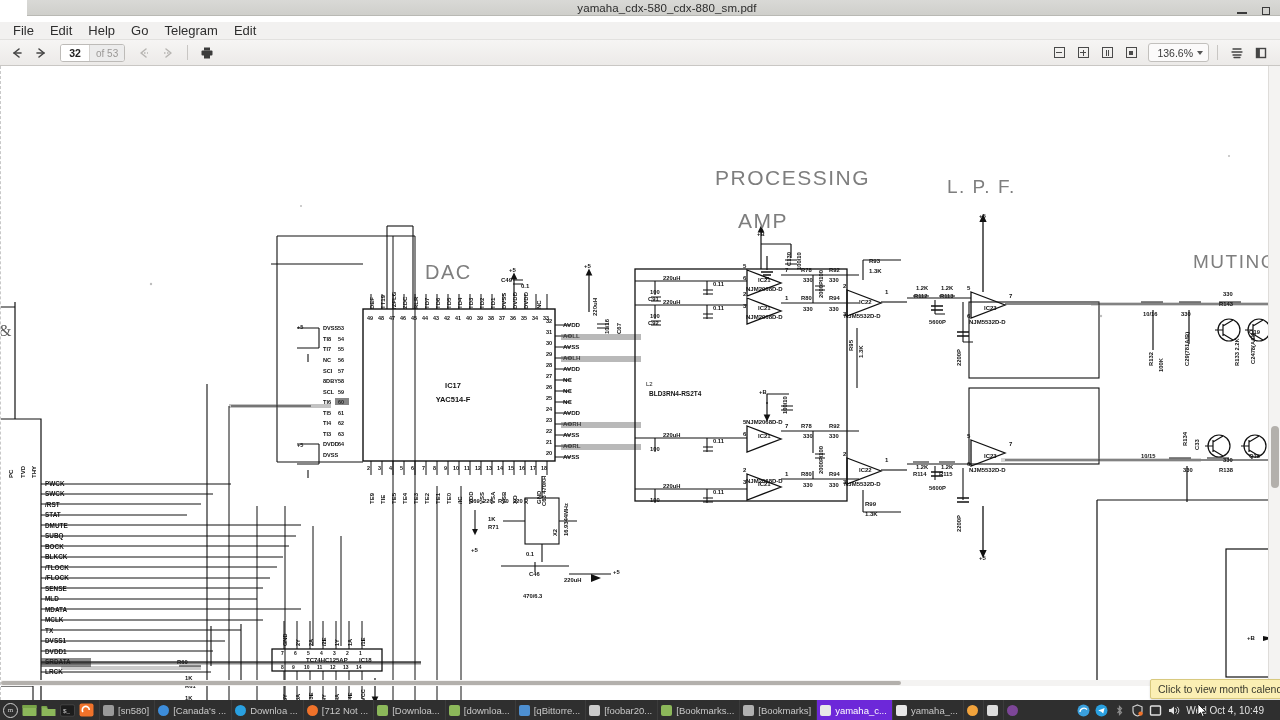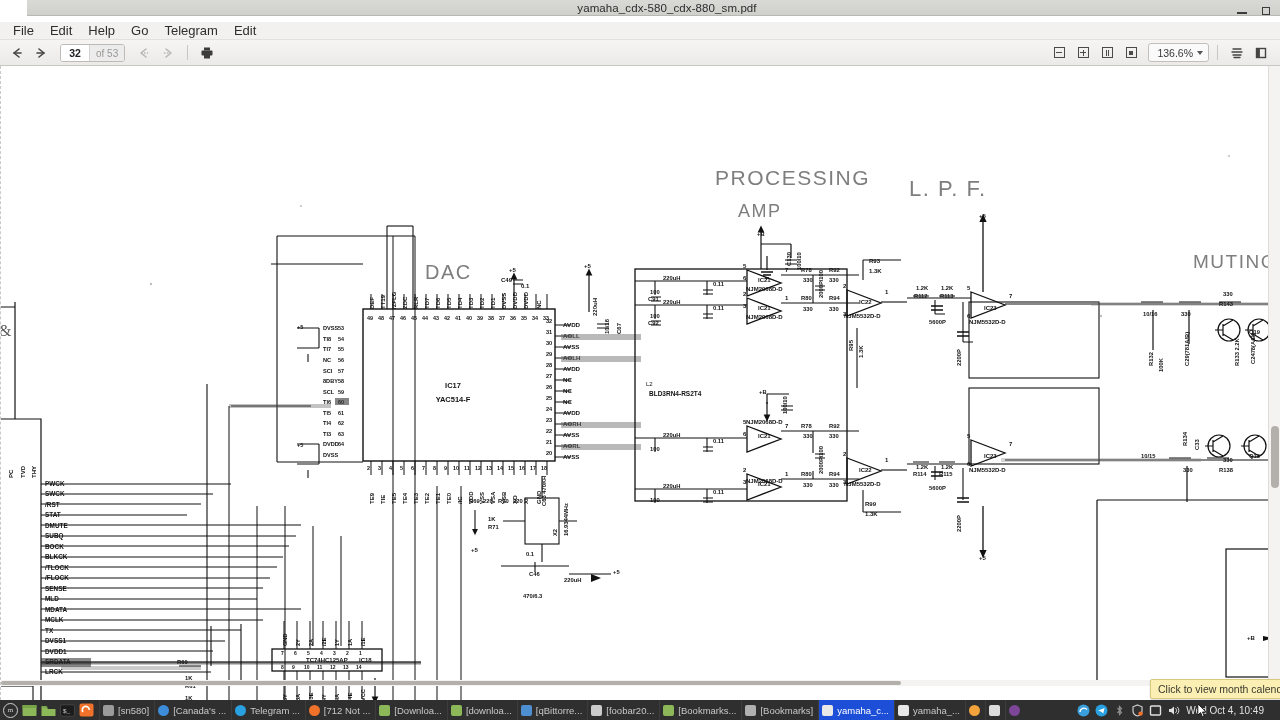--- a/index.html
+++ b/index.html
@@ -176,21 +176,21 @@
   .win-list { display: flex; align-items: center; flex: 1; overflow: hidden;
               margin-left: 4px; gap: 0px; }
   .winbtn {
     display: flex; align-items: center; gap: 4px; height: 20px;
     padding: 0 5px 0 3px; max-width: 86px; cursor: default;
     border-left: 1px solid #3c3c3c; color: #c8c8c8; white-space: nowrap;
     overflow: hidden;
   }
   .winbtn .lab { overflow: hidden; text-overflow: ellipsis; font-size: 9.5px; }
   .winbtn.active { background: #4b4b4b; color: #fff; }
-  .winbtn.active.green { background: #1d4ed8; }
+  .winbtn.active.green { background: #6d28d9; }
   .wicon { width: 11px; height: 11px; flex: 0 0 11px; border-radius: 2px; }
   .tray { display: flex; align-items: center; gap: 5px; padding: 0 6px; }
   .tray .ti { width: 13px; height: 13px; }
   .clock { font-size: 10px; color: #e2e2e2; padding-right: 16px; white-space: nowrap; }
   .cursor-arrow { position: absolute; pointer-events: none; }
 </style>
 </head>
 <body>
 
 <div id="app">
@@ -1035,22 +1035,22 @@
 
         <g fill="#bdbdbd">
           <circle cx="150" cy="218" r="1.2"></circle>
             <circle cx="1228" cy="90" r="1"></circle>
           <circle cx="300" cy="140" r="1"></circle>
             <circle cx="1100" cy="250" r="1.2"></circle>
         </g>
       </svg>
 
       <div class="hd" style="left:690px; top:100px; font-size:21px;margin-left:24px;">PROCESSING</div>
-      <div class="hd" style="left:737px; top:135px; font-size:18px;">AMP</div>
-      <div class="hd" style="left:908px; top:110px; font-size:22px;">L. P. F.</div>
+      <div class="hd" style="left:737px; top:143px; font-size:21px;">AMP</div>
+      <div class="hd" style="left:946px; top:110px; font-size:19px;">L. P. F.</div>
       <div class="hd" style="left:424px; top:195px; font-size:20px;">DAC</div>
       <div class="hd" style="left:1192px; top:185px; font-size:19px; overflow:hidden;">MUTING</div>
 
       <div class="hscroll">
         <div class="hthumb" style="left:0px; width:900px;"></div>
       </div>
     </div>
 
   </div>
 
@@ -1095,21 +1095,21 @@
       <div class="winbtn">
         <span class="wicon" style="background:#9a9a9a"></span>
         <span class="lab">[sn580]</span>
       </div>
       <div class="winbtn">
         <span class="wicon" style="background:#3d8ddb;border-radius:50%"></span>
         <span class="lab">[Canada's ...</span>
       </div>
       <div class="winbtn">
         <span class="wicon" style="background:#29a0e0;border-radius:50%"></span>
-        <span class="lab">Telegram ...</span>
+        <span class="lab">Downloa ...</span>
       </div>
       <div class="winbtn">
         <span class="wicon" style="background:#f0722a;border-radius:50%"></span>
         <span class="lab">[712 Not ...</span>
       </div>
       <div class="winbtn">
         <span class="wicon" style="background:#8cb85a"></span>
         <span class="lab">[Downloa...</span>
       </div>
       <div class="winbtn">

